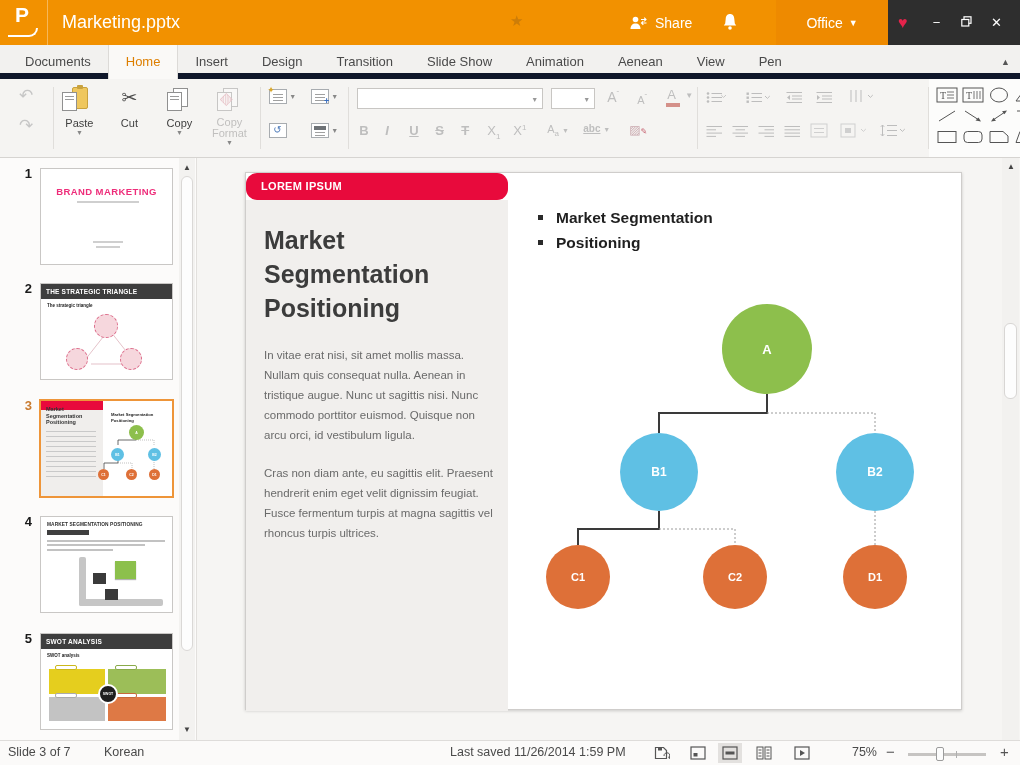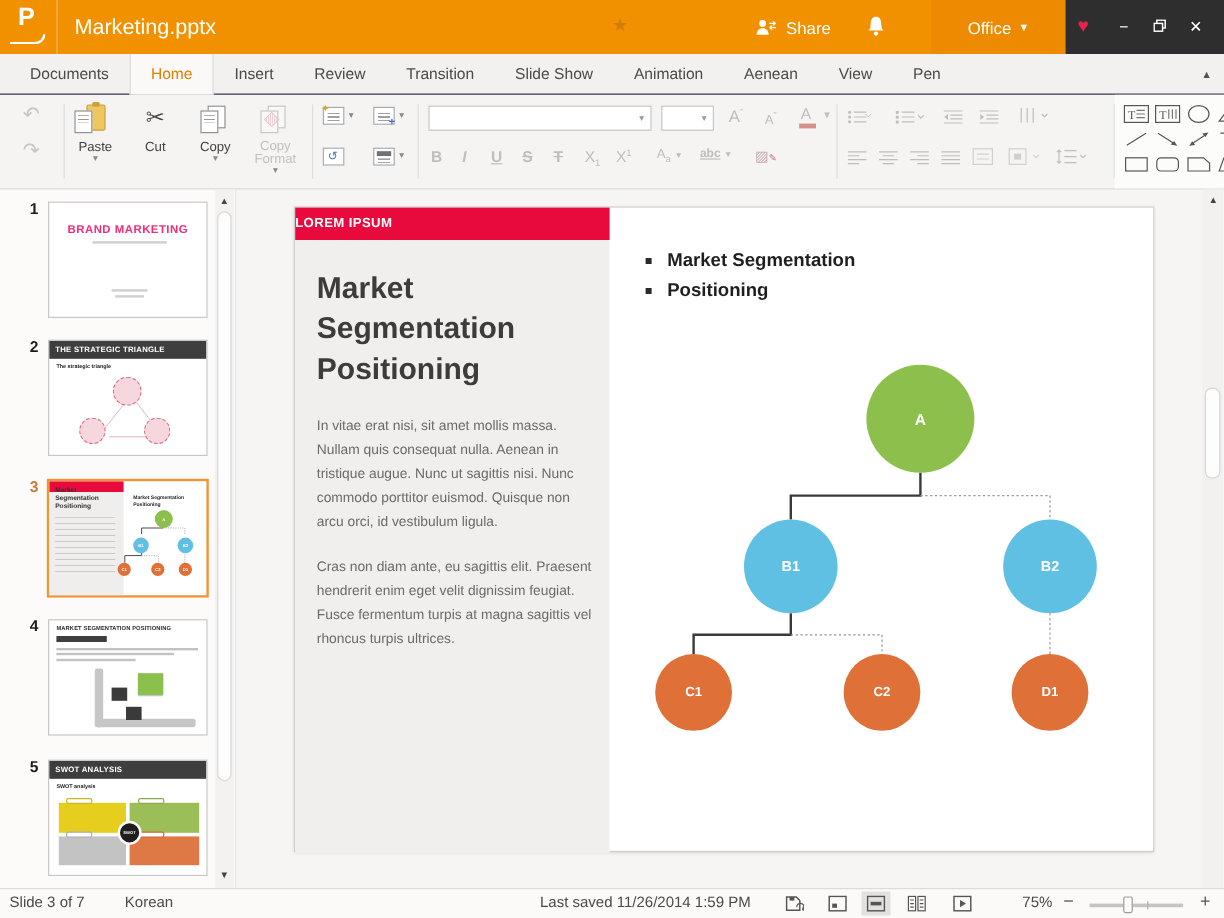--- a/index.html
+++ b/index.html
@@ -16,21 +16,21 @@
   .tb-star { position:absolute; left:510px; top:12px; color:#CD7D08; font-size:15px; }
   .share-btn { position:absolute; left:630px; top:0; height:45px; display:flex; align-items:center; gap:7px; color:#fff; font-size:14px; cursor:default; }
   .bell-btn { position:absolute; left:722px; top:13px; }
   .office-btn { position:absolute; left:776px; top:0; width:112px; height:45px; background:#EE8A00; color:#fff; font-size:14px; display:flex; align-items:center; justify-content:center; gap:6px; }
   .office-caret { font-size:9px; }
   .win-area { position:absolute; left:888px; top:0; width:132px; height:45px; background:#2E2E2E; display:flex; align-items:center; }
   .heart { color:#E5234B; font-size:16px; margin-left:10px; }
   .winbtn { width:30px; text-align:center; color:#fff; font-size:13px; }
 
   
-  .tabbar { position:absolute; left:0; top:45px; width:1020px; height:34px; background:#F2F1EF; border-bottom:1px solid #0f172a; display:flex; padding-left:8px; }
+  .tabbar { position:absolute; left:0; top:45px; width:1020px; height:34px; background:#F2F1EF; border-bottom:6px solid #0f172a; display:flex; padding-left:8px; }
   .tab { height:34px; line-height:33px; padding:0 17px; font-size:13px; color:#4A4A4A; }
   .tab.active { background:#FAF9F7; border-left:1px solid #DCDAD7; border-right:1px solid #DCDAD7; color:#DD7F00; margin-bottom:-1px; }
   .tab-collapse { position:absolute; right:10px; top:12px; font-size:9px; color:#555; }
 
   
   .ribbon { position:absolute; left:0; top:79px; width:1020px; height:79px; background:#F5F4F2; border-bottom:1px solid #D6D4D1; display:flex; }
   .rsep { width:1px; height:62px; margin-top:8px; background:#E0DEDB; flex:0 0 1px; }
   .g-undo { width:54px; position:relative; }
   .undo-g { position:absolute; left:19px; font-size:17px; color:#C6C6C6; }
   .g-clip { width:208px; display:flex; padding-top:7px; }
@@ -113,21 +113,21 @@
   .t5-circ { position:absolute; left:57px; top:50px; width:20px; height:20px; background:#1E1E1E; border:2px solid #fff; border-radius:50%; color:#fff; font-size:3.5px; font-weight:bold; display:flex; align-items:center; justify-content:center; }
 
   .pscroll { position:absolute; right:1px; top:0; width:16px; height:582px; background:#F3F2F0; }
   .pscroll .up { position:absolute; left:4px; top:5px; font-size:8px; color:#444; }
   .pscroll .down { position:absolute; left:4px; top:567px; font-size:8px; color:#444; }
   .pscroll .pthumb { position:absolute; left:2px; top:18px; width:12px; height:475px; background:#FDFDFD; border:1px solid #DAD8D6; border-radius:6px; }
 
   
   .canvas { position:absolute; left:197px; top:158px; width:823px; height:582px; background:#F6F5F3; }
   .slide { position:absolute; left:48px; top:14px; width:717px; height:538px; background:#fff; border:1px solid #CFCDCB; box-shadow:0 1px 3px rgba(0,0,0,.18); }
-  .shead { position:absolute; left:0; top:0; width:262px; height:27px; background:#E80A3C; color:#fff; font-size:11px; font-weight:bold; line-height:27px; padding-left:0; letter-spacing:.3px; }
+  .shead { position:absolute; left:0; top:0; width:262px; height:27px; background:#E80A3C; color:#fff; font-size:11px; font-weight:bold; line-height:27px; padding-left:15px; letter-spacing:.3px;border-radius:11px; }
   .spanel { position:absolute; left:0; top:27px; width:262px; height:511px; background:#F1EFED; }
   .stitle { position:absolute; left:18px; top:50px; width:215px; font-size:25px; line-height:34px; font-weight:bold; color:#3C3C3C; }
   .sbody { position:absolute; left:18px; top:172px; width:230px; font-size:11.5px; line-height:20px; color:#6A6A6A; }
   .sbody p { margin-bottom:18px; }
   .sbullets { position:absolute; left:288px; top:32px; list-style:none; }
   .sbullets li { position:relative; padding-left:22px; font-size:15.5px; font-weight:bold; color:#1F1F1F; line-height:25px; }
   .sbullets li::before { content:""; position:absolute; left:4px; top:10px; width:5px; height:5px; background:#2A2A2A; }
   .node { position:absolute; border-radius:50%; display:flex; align-items:center; justify-content:center; color:#fff; font-weight:bold; }
   .n-a  { left:476px; top:131px; width:90px; height:90px; background:#8DBF4C; font-size:13px; }
   .n-b1 { left:374px; top:260px; width:78px; height:78px; background:#5FC0E4; font-size:12px; }
@@ -188,21 +188,21 @@
         </svg>
     </span>
     <span class="winbtn">✕</span>
   </div>
 </div>
 
 <div class="tabbar">
   <span class="tab">Documents</span>
   <span class="tab active">Home</span>
   <span class="tab">Insert</span>
-  <span class="tab">Review</span>
+  <span class="tab">Design</span>
   <span class="tab">Transition</span>
   <span class="tab">Slide Show</span>
   <span class="tab">Animation</span>
   <span class="tab">Aenean</span>
   <span class="tab">View</span>
   <span class="tab">Pen</span>
   <span class="tab-collapse">▲</span>
 </div>
 
 <div class="ribbon">

